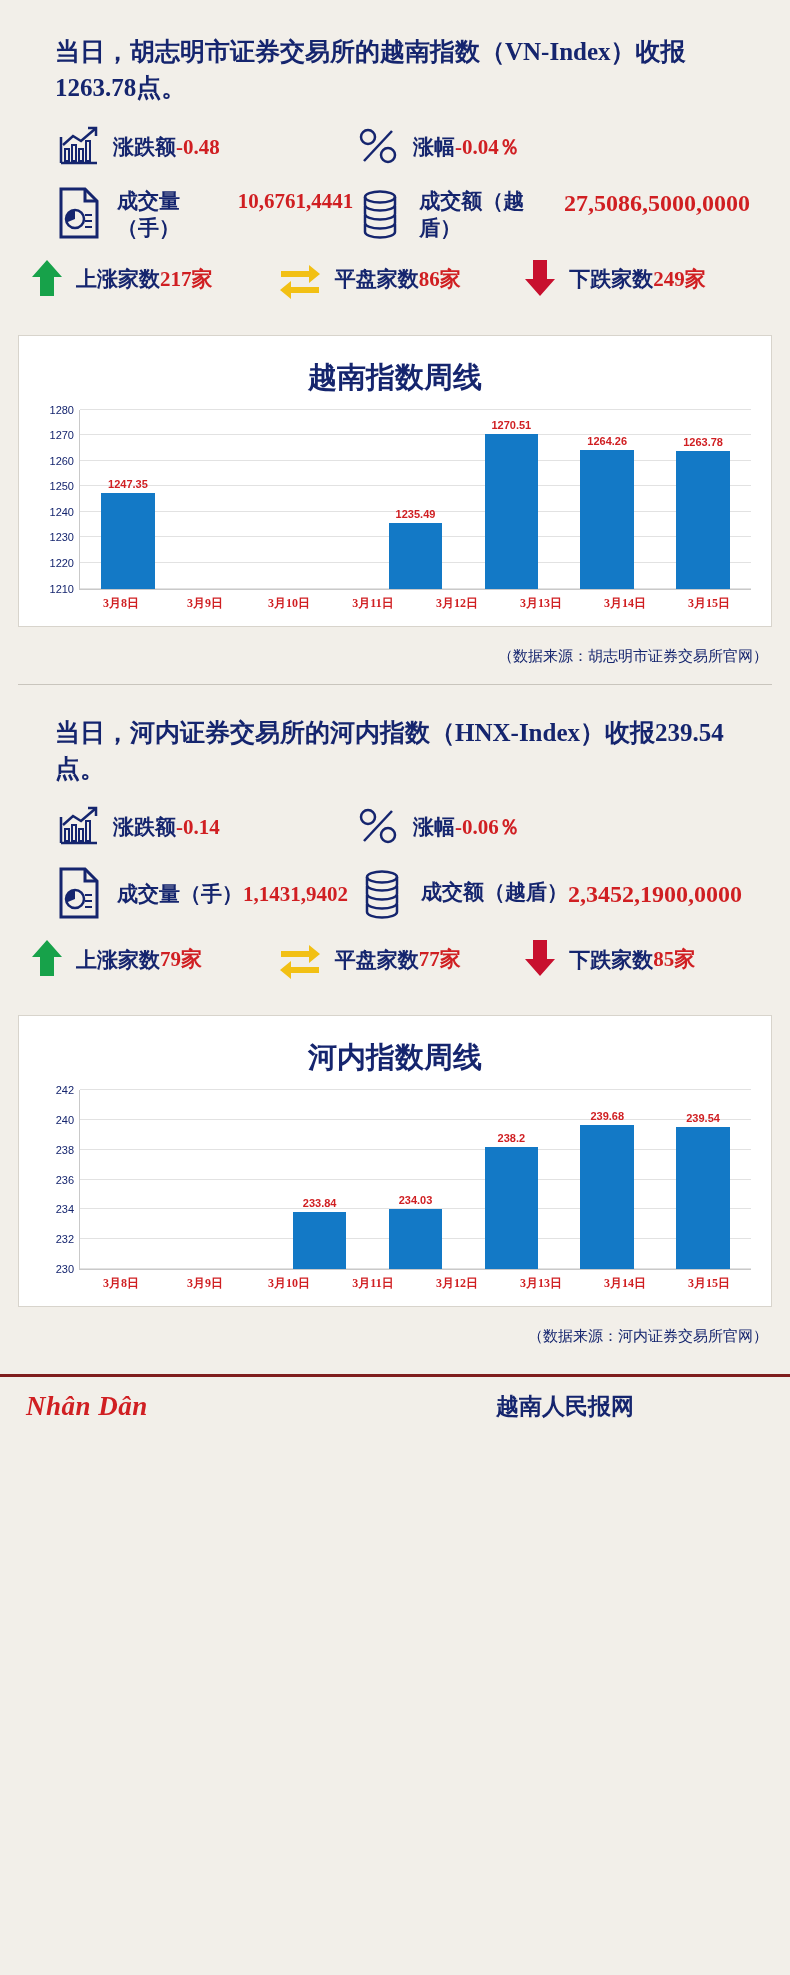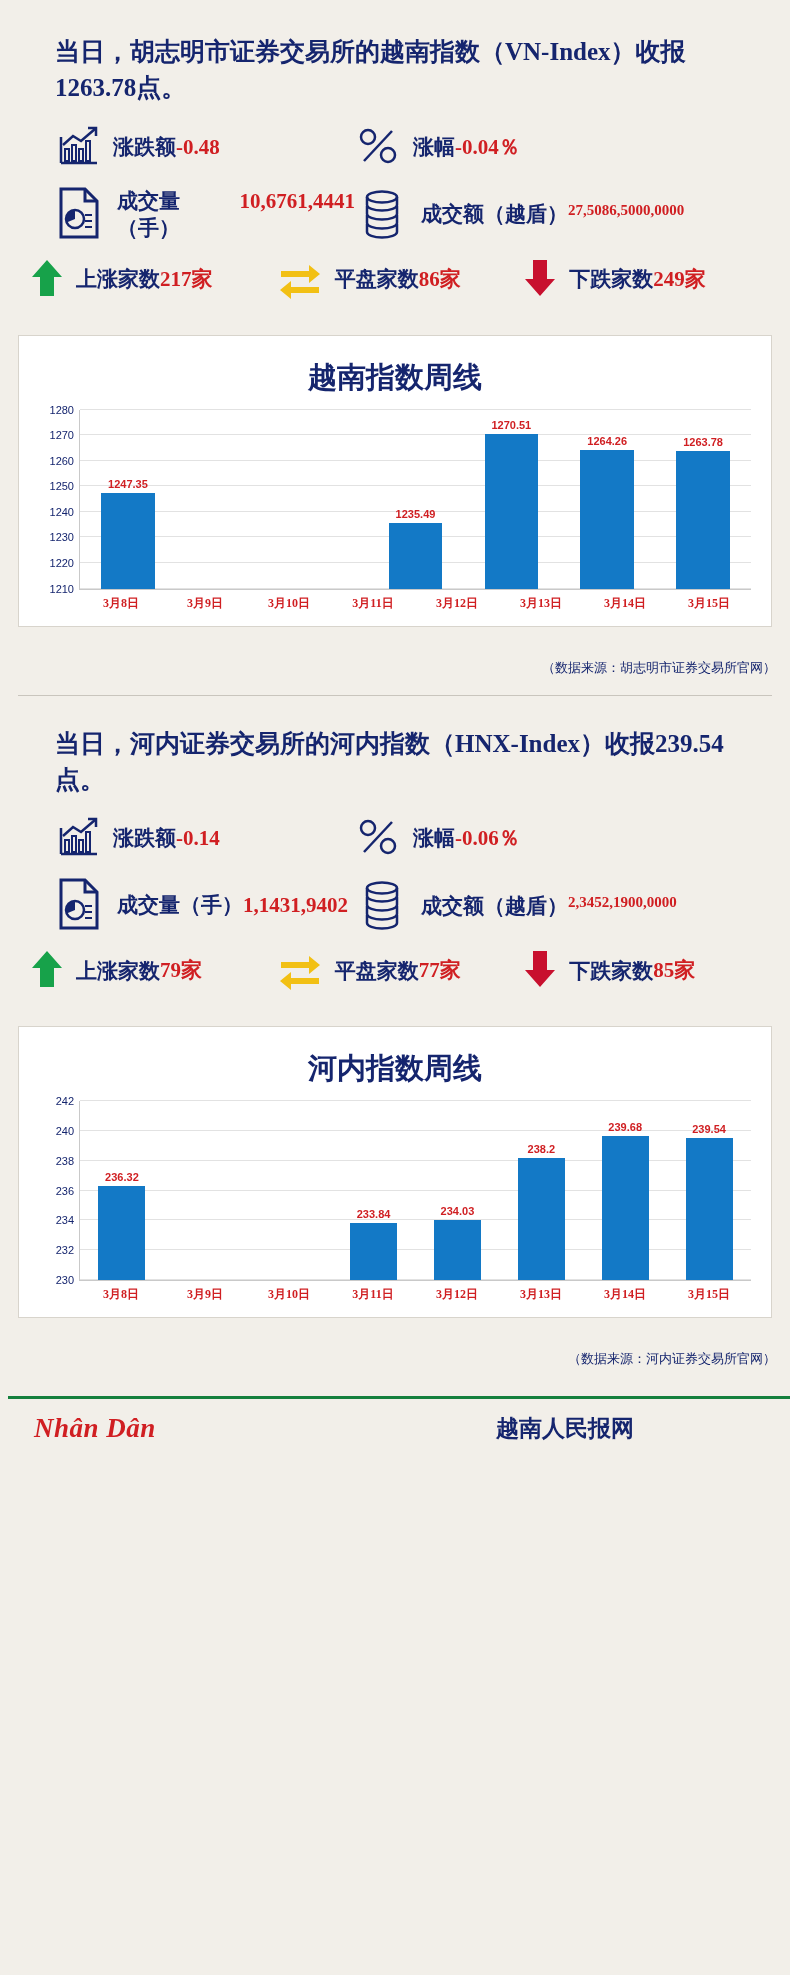--- a/index.html
+++ b/index.html
@@ -41,21 +41,21 @@
     color: #15256e;
     line-height: 1.25;
   }
   .stat .value {
     font-family: "Liberation Serif", serif;
     font-weight: bold;
     font-size: 21px;
     color: #d01f22;
     line-height: 1.3;
   }
-  .stat .value.small { font-size: 15px; }
+  .stat .value.small { font-size: 24px; }
   .icon { flex: 0 0 auto; display:block; }
 
   .w1 .stat:nth-child(1) { width: 300px; }
   .w2 .stat:nth-child(1) { width: 300px; }
 
   .triple { display:flex; align-items:center; padding: 6px 20px 14px 30px; }
   .triple .stat { flex: 1 1 0; justify-content: flex-start; }
   .triple .stat .txt { align-items: center; }
   .triple .label, .triple .value { text-align:center; }
 
@@ -119,37 +119,35 @@
   }
   .xlabels { display:flex; margin-left: 46px; margin-right:10px; margin-top: 5px; }
   .xlabel {
     flex:1 1 0; text-align:center;
     font-size: 12px; font-weight: bold; color: #d01f22;
     font-family: "Liberation Serif", serif;
   }
 
   .source {
     text-align: right;
-    font-size: 13px;
+    font-size: 15px;
     color: #15256e;
-    padding: 20px 14px 6px 0;
-    font-family: "Liberation Serif", serif;
-    margin-top: 12px;
+    padding: 20px 22px 6px 0;
+    font-family: "Liberation Serif", serif;
   }
 
   .divider { border-top: 1px solid #c9c5bd; margin: 12px 18px 0 18px; }
 
   .footer {
     margin-top: 22px;
-    border-top: 3px solid #15803d;
+    border-top: 3px solid #7f1d1d;
     background: #f2efe9;
     display: flex;
     align-items: center;
     padding: 14px 26px 18px 26px;
-    margin-left: 8px;
   }
   .brand {
     font-family: "Liberation Serif", serif;
     font-weight: bold;
     font-style: italic;
     font-size: 27px;
     color: #d01f22;
     letter-spacing: 0.5px;
   }
   .footer-right {
@@ -465,24 +463,20 @@
           <div class="gridline" style="bottom: 66.6667%;">
             <span class="ytick">238</span>
           </div>
           <div class="gridline" style="bottom: 83.3333%;">
             <span class="ytick">240</span>
           </div>
           <div class="gridline" style="bottom: 100%;">
             <span class="ytick">242</span>
           </div>
           <div class="bars">
-            <div class="bar-slot">
-              <div class="bar" style="height: 52.6667%; background: rgb(19, 121, 198);"></div>
-              <div class="bar-label" style="bottom: 52.6667%;">236.32</div>
-            </div>
             <div class="bar-slot"></div>
             <div class="bar-slot"></div>
             <div class="bar-slot">
               <div class="bar" style="height: 32%; background: rgb(19, 121, 198);"></div>
               <div class="bar-label" style="bottom: 32%;">233.84</div>
             </div>
             <div class="bar-slot">
               <div class="bar" style="height: 33.5833%; background: rgb(19, 121, 198);"></div>
               <div class="bar-label" style="bottom: 33.5833%;">234.03</div>
             </div>

